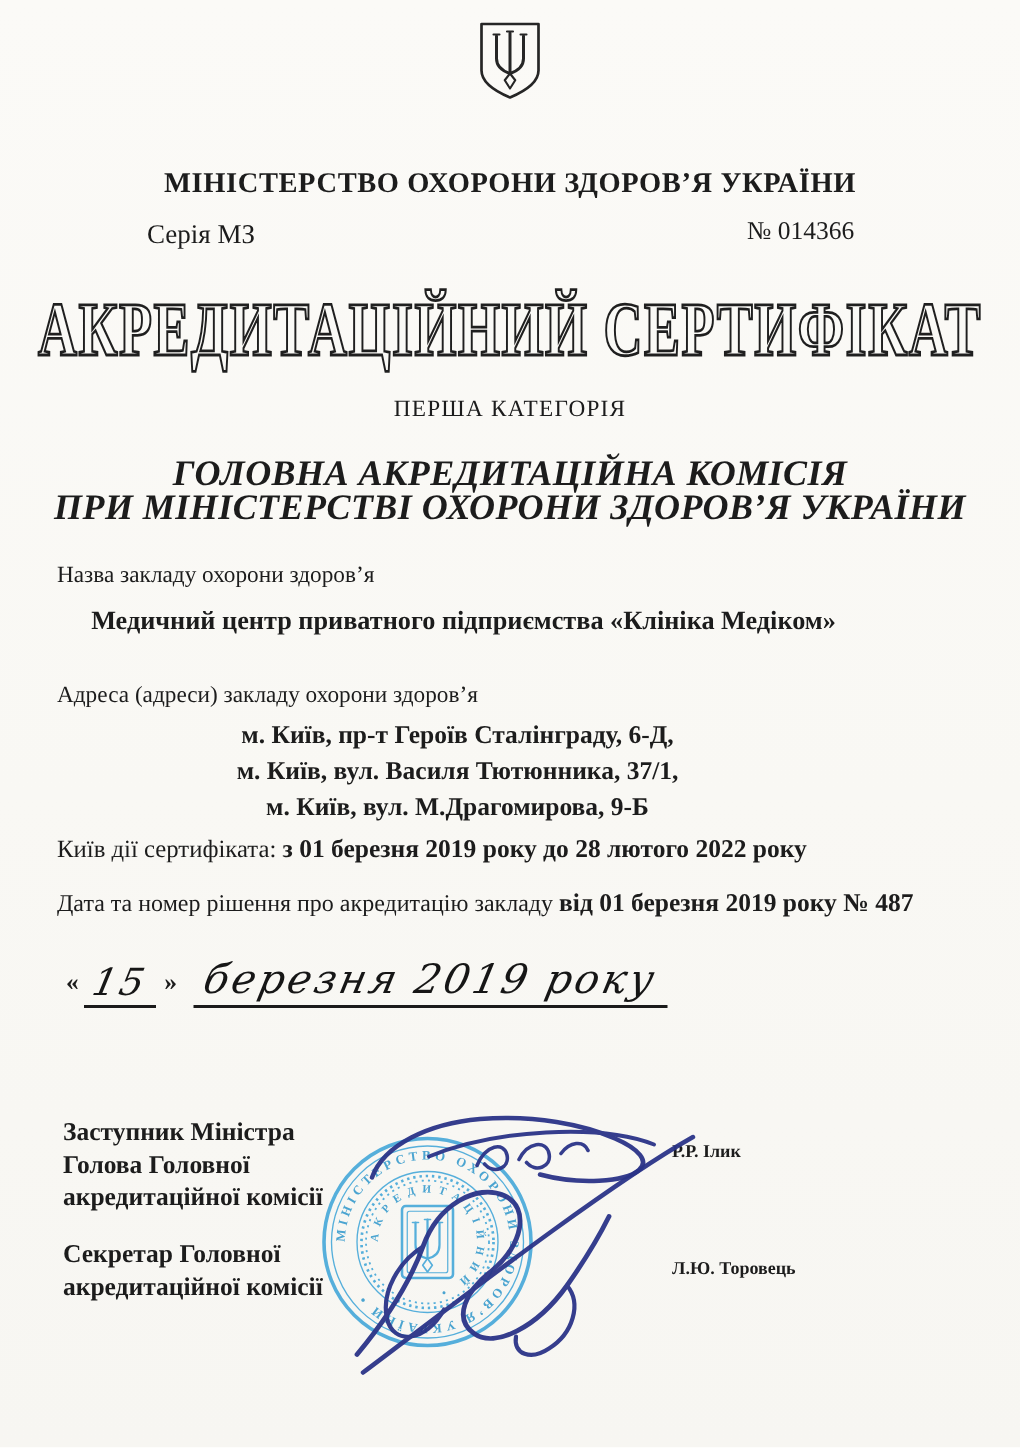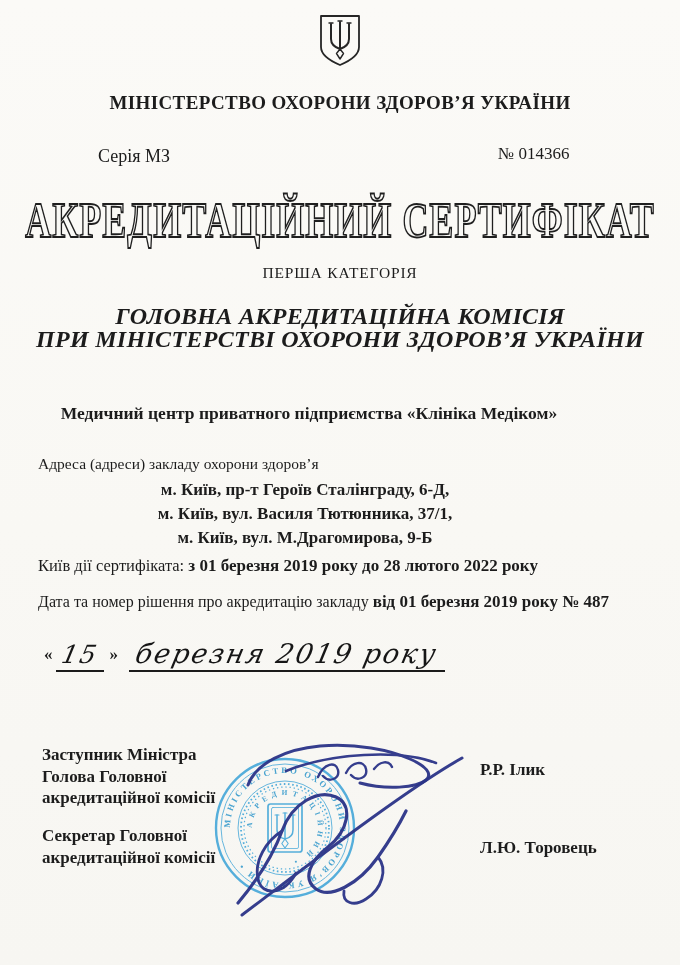--- a/index.html
+++ b/index.html
@@ -7,21 +7,21 @@
     position:relative;
     width:680px;height:965px;
     background:linear-gradient(180deg,#fbfaf7 0%,#f9f8f4 55%,#f7f6f2 100%);
     font-family:"Liberation Serif","DejaVu Serif",serif;
     color:#1c1c1c;
     overflow:hidden;
   }
   .abs{position:absolute;}
   .center{left:0;right:0;text-align:center;}
 
-  .ministry{top:92px;font-size:19px;font-weight:bold;letter-spacing:.4px;}
+  .ministry{top:112px;font-size:19px;font-weight:bold;letter-spacing:.4px;}
   .series{left:98px;top:146px;font-size:18px;}
   .certno{left:498px;top:144px;font-size:17px;}
 
   .big-title{
     top:190px;left:0;right:0;text-align:center;
     font-size:36px;font-weight:bold;letter-spacing:1px;
     color:rgba(251,250,247,0.15);
     -webkit-text-stroke:1.3px #1f1f1f;
     transform:scale(1,1.42);transform-origin:50% 0;
     white-space:nowrap;
@@ -53,21 +53,21 @@
     color:#161616;
     padding-bottom:1px;white-space:nowrap;
   }
   .day-box .hand{font-size:25px;}
 
   .regnum{left:38px;top:690px;font-size:16.5px;font-weight:bold;font-style:italic;}
 
   .role{left:42px;font-size:17px;font-weight:bold;line-height:21.5px;}
   .role1{top:744px;}
   .role2{top:825px;}
-  .sig-name{left:480px;font-size:17px;font-weight:bold;white-space:nowrap;text-align:center;}
+  .sig-name{left:448px;font-size:12px;font-weight:bold;white-space:nowrap;text-align:center;}
   .name1{top:760px;}
   .name2{top:838px;}
 
   .emblem-svg{left:317px;top:13px;}
   .seal-svg{left:190px;top:733px;}
 </style>
 </head>
 <body>
 
 <div class="page">
@@ -89,20 +89,21 @@
   <div class="abs certno">№ 014366</div>
 
   <div class="abs big-title">АКРЕДИТАЦІЙНИЙ СЕРТИФІКАТ</div>
   <div class="abs center category">ПЕРША КАТЕГОРІЯ</div>
 
   <div class="abs center commission">
     <div>ГОЛОВНА АКРЕДИТАЦІЙНА КОМІСІЯ</div>
     <div>ПРИ МІНІСТЕРСТВІ ОХОРОНИ ЗДОРОВ’Я УКРАЇНИ</div>
   </div>
 
+  <div class="abs field-label name-label">Назва закладу охорони здоров’я</div>
   <div class="abs facility-name">Медичний центр приватного підприємства «Клініка Медіком»</div>
 
   <div class="abs field-label addr-label">Адреса (адреси) закладу охорони здоров’я</div>
   <div class="abs addresses">
     <div>м. Київ, пр-т Героїв Сталінграду, 6-Д,</div>
     <div>м. Київ, вул. Василя Тютюнника, 37/1,</div>
     <div>м. Київ, вул. М.Драгомирова, 9-Б</div>
   </div>
 
   <div class="abs mixline validity">

